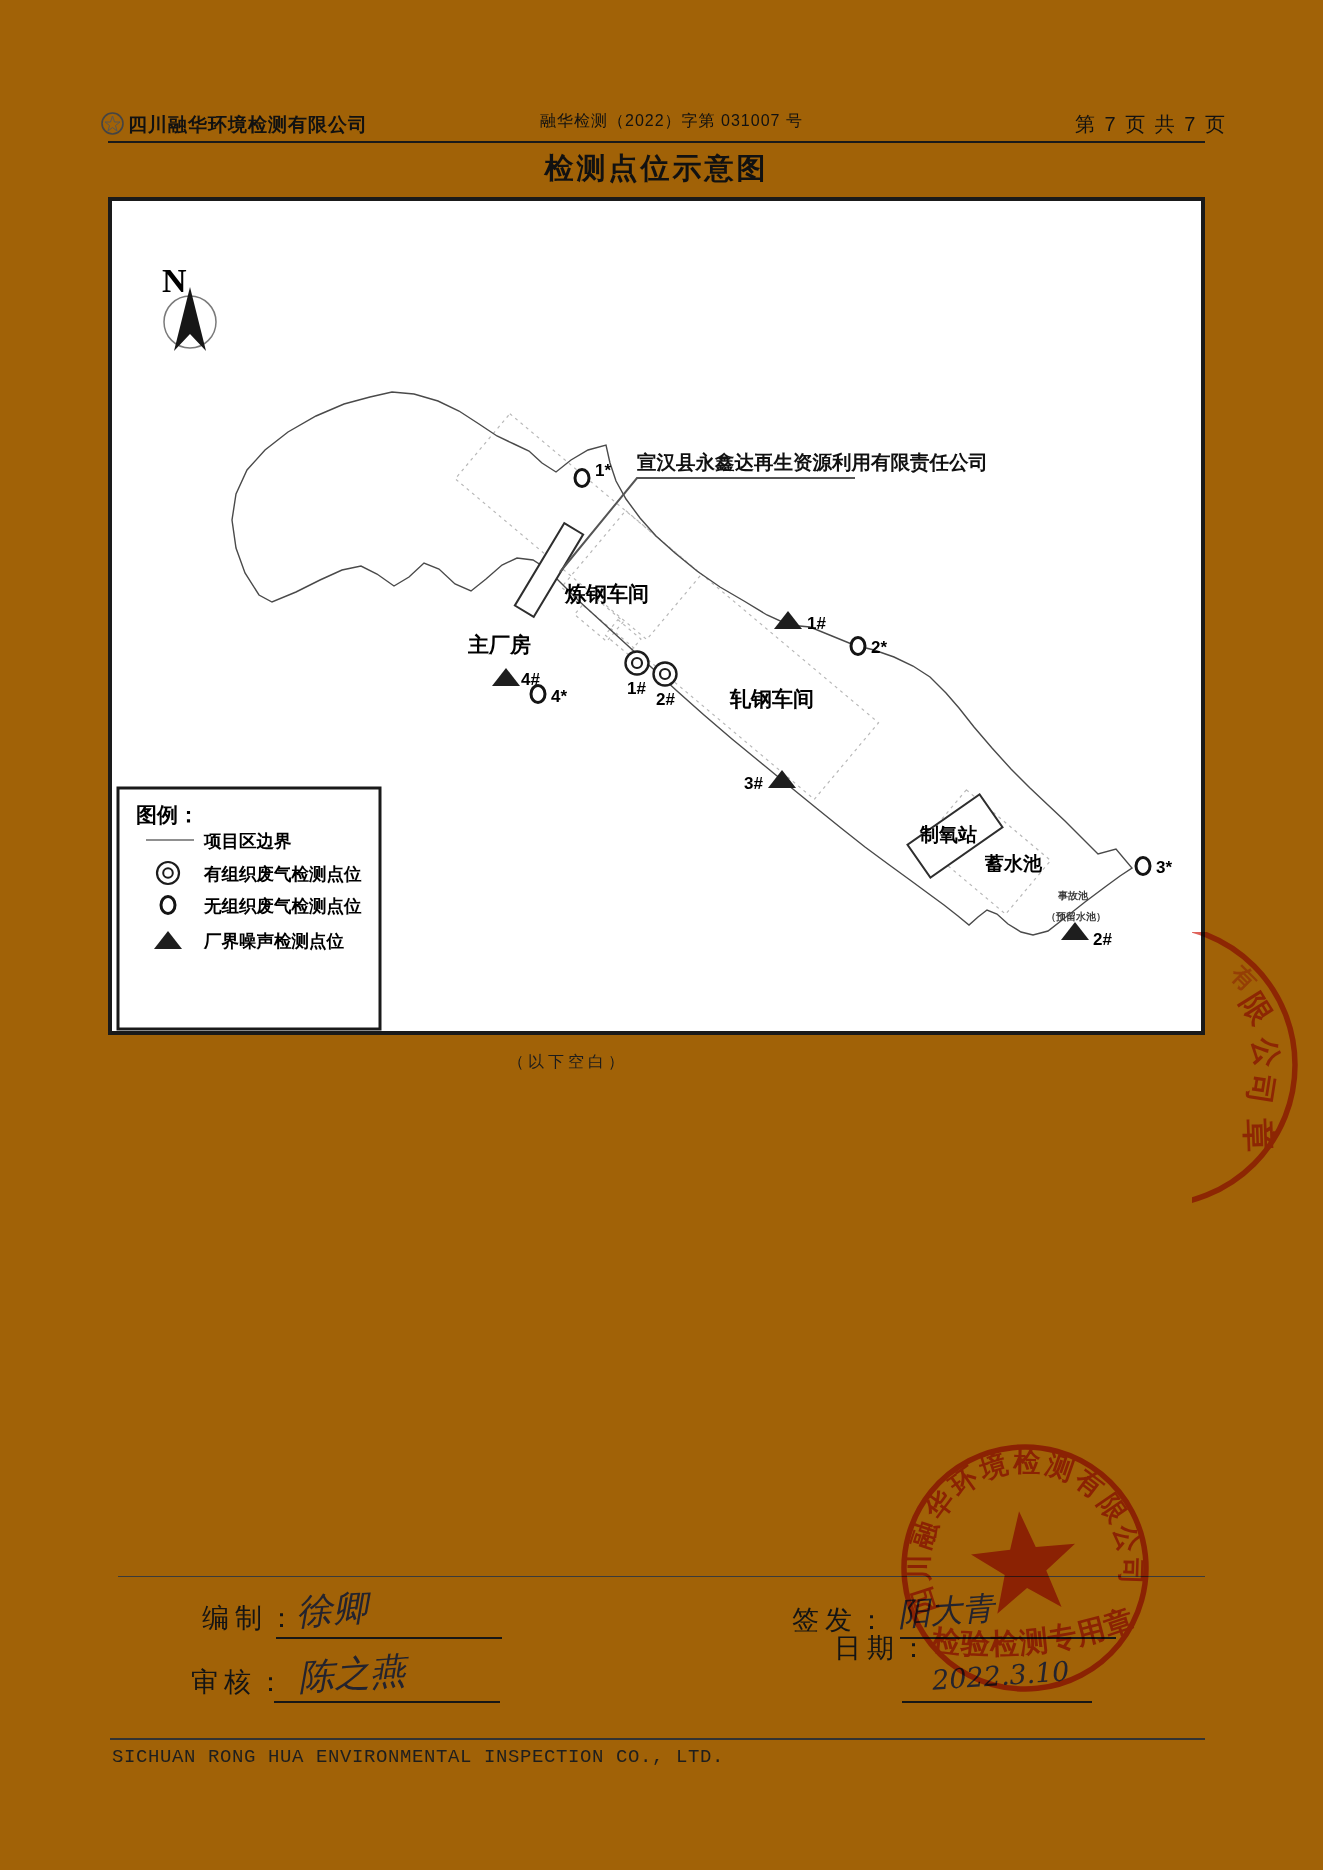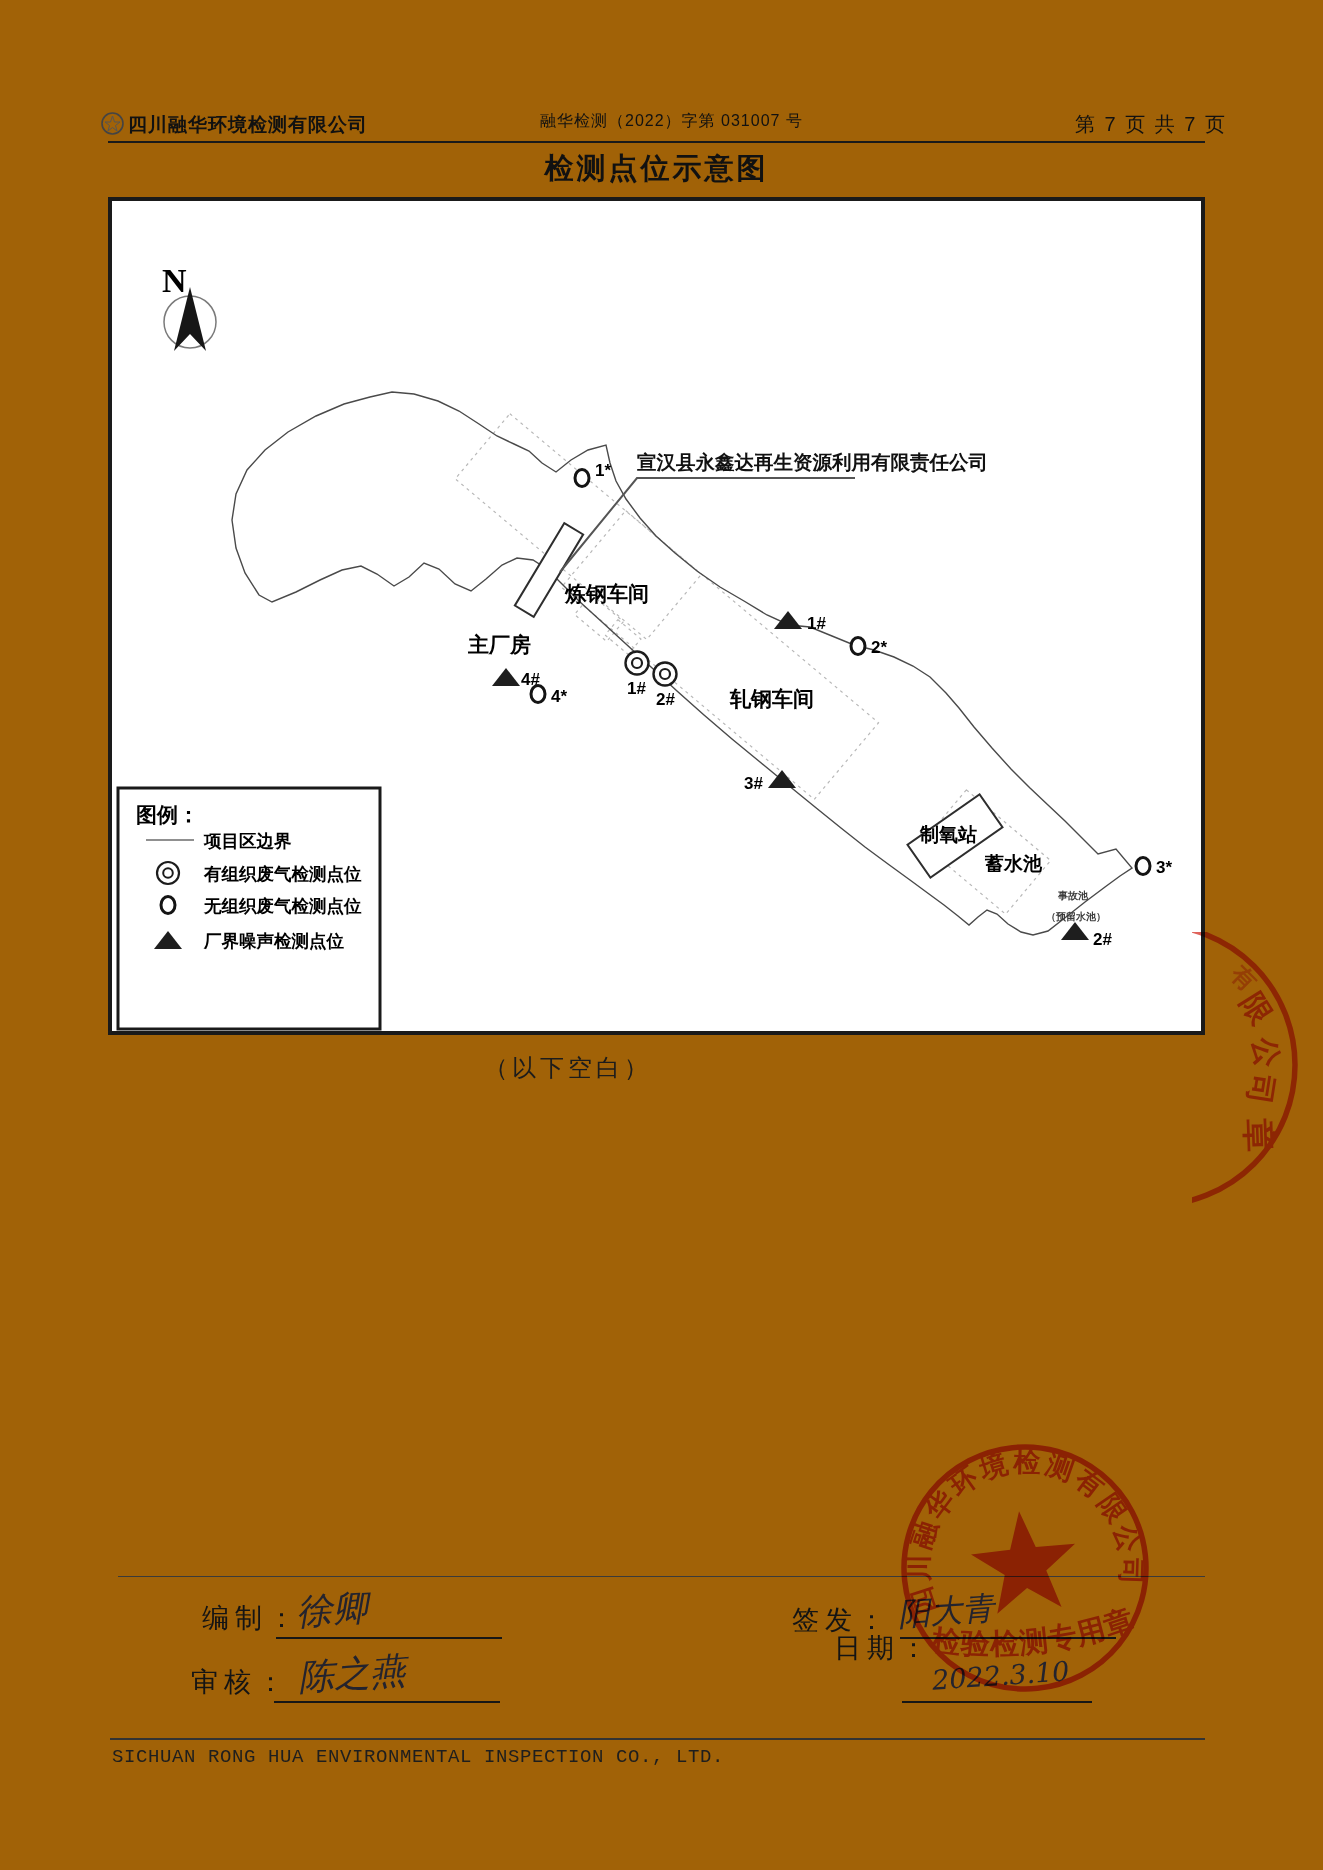--- a/index.html
+++ b/index.html
@@ -12,21 +12,21 @@
   
   .hdr-company{left:128px;top:112px;font-size:19px;font-weight:600;letter-spacing:1px;}
   .hdr-doc{left:540px;top:111px;font-size:16px;letter-spacing:1px;}
   .hdr-page{left:1035px;top:111px;font-size:20px;letter-spacing:2px;margin-left:40px;}
   .hdr-rule{left:108px;top:141px;width:1097px;border-top:2.5px solid #1a1a1a;}
   
   .title-wrap{left:108px;top:149px;width:1097px;text-align:center;}
   .title{display:inline-block;font-size:29px;font-weight:bold;letter-spacing:3px;
          border-bottom:2px solid #b91c1c;padding-bottom:12px;}
   
-  .blank-note{left:448px;top:1052px;width:240px;text-align:center;font-size:24px;letter-spacing:4px;color:#1c1c1c;}
+  .blank-note{left:448px;top:1052px;width:240px;text-align:center;font-size:16px;letter-spacing:4px;color:#1c1c1c;}
   
   .sig-rule{left:118px;top:1576px;width:1087px;border-top:1.5px solid #3a3a3a;}
   .sig-label{font-size:27px;letter-spacing:6px;color:#141414;margin-left:24px;}
   .sig-line{border-top:2px solid #161616;height:0;}
   .handwriting{font-family:"DejaVu Serif",serif;font-style:italic;color:#23232e;
                transform:rotate(-4deg);white-space:nowrap;}
   .footer-rule{left:110px;top:1738px;width:1095px;border-top:2px solid #333;}
   .footer-text{left:112px;top:1746px;font-family:Liberation Mono, monospace;
                font-size:19px;letter-spacing:0.6px;color:#1e1e1e;}
   .stamp{mix-blend-mode:multiply;}

